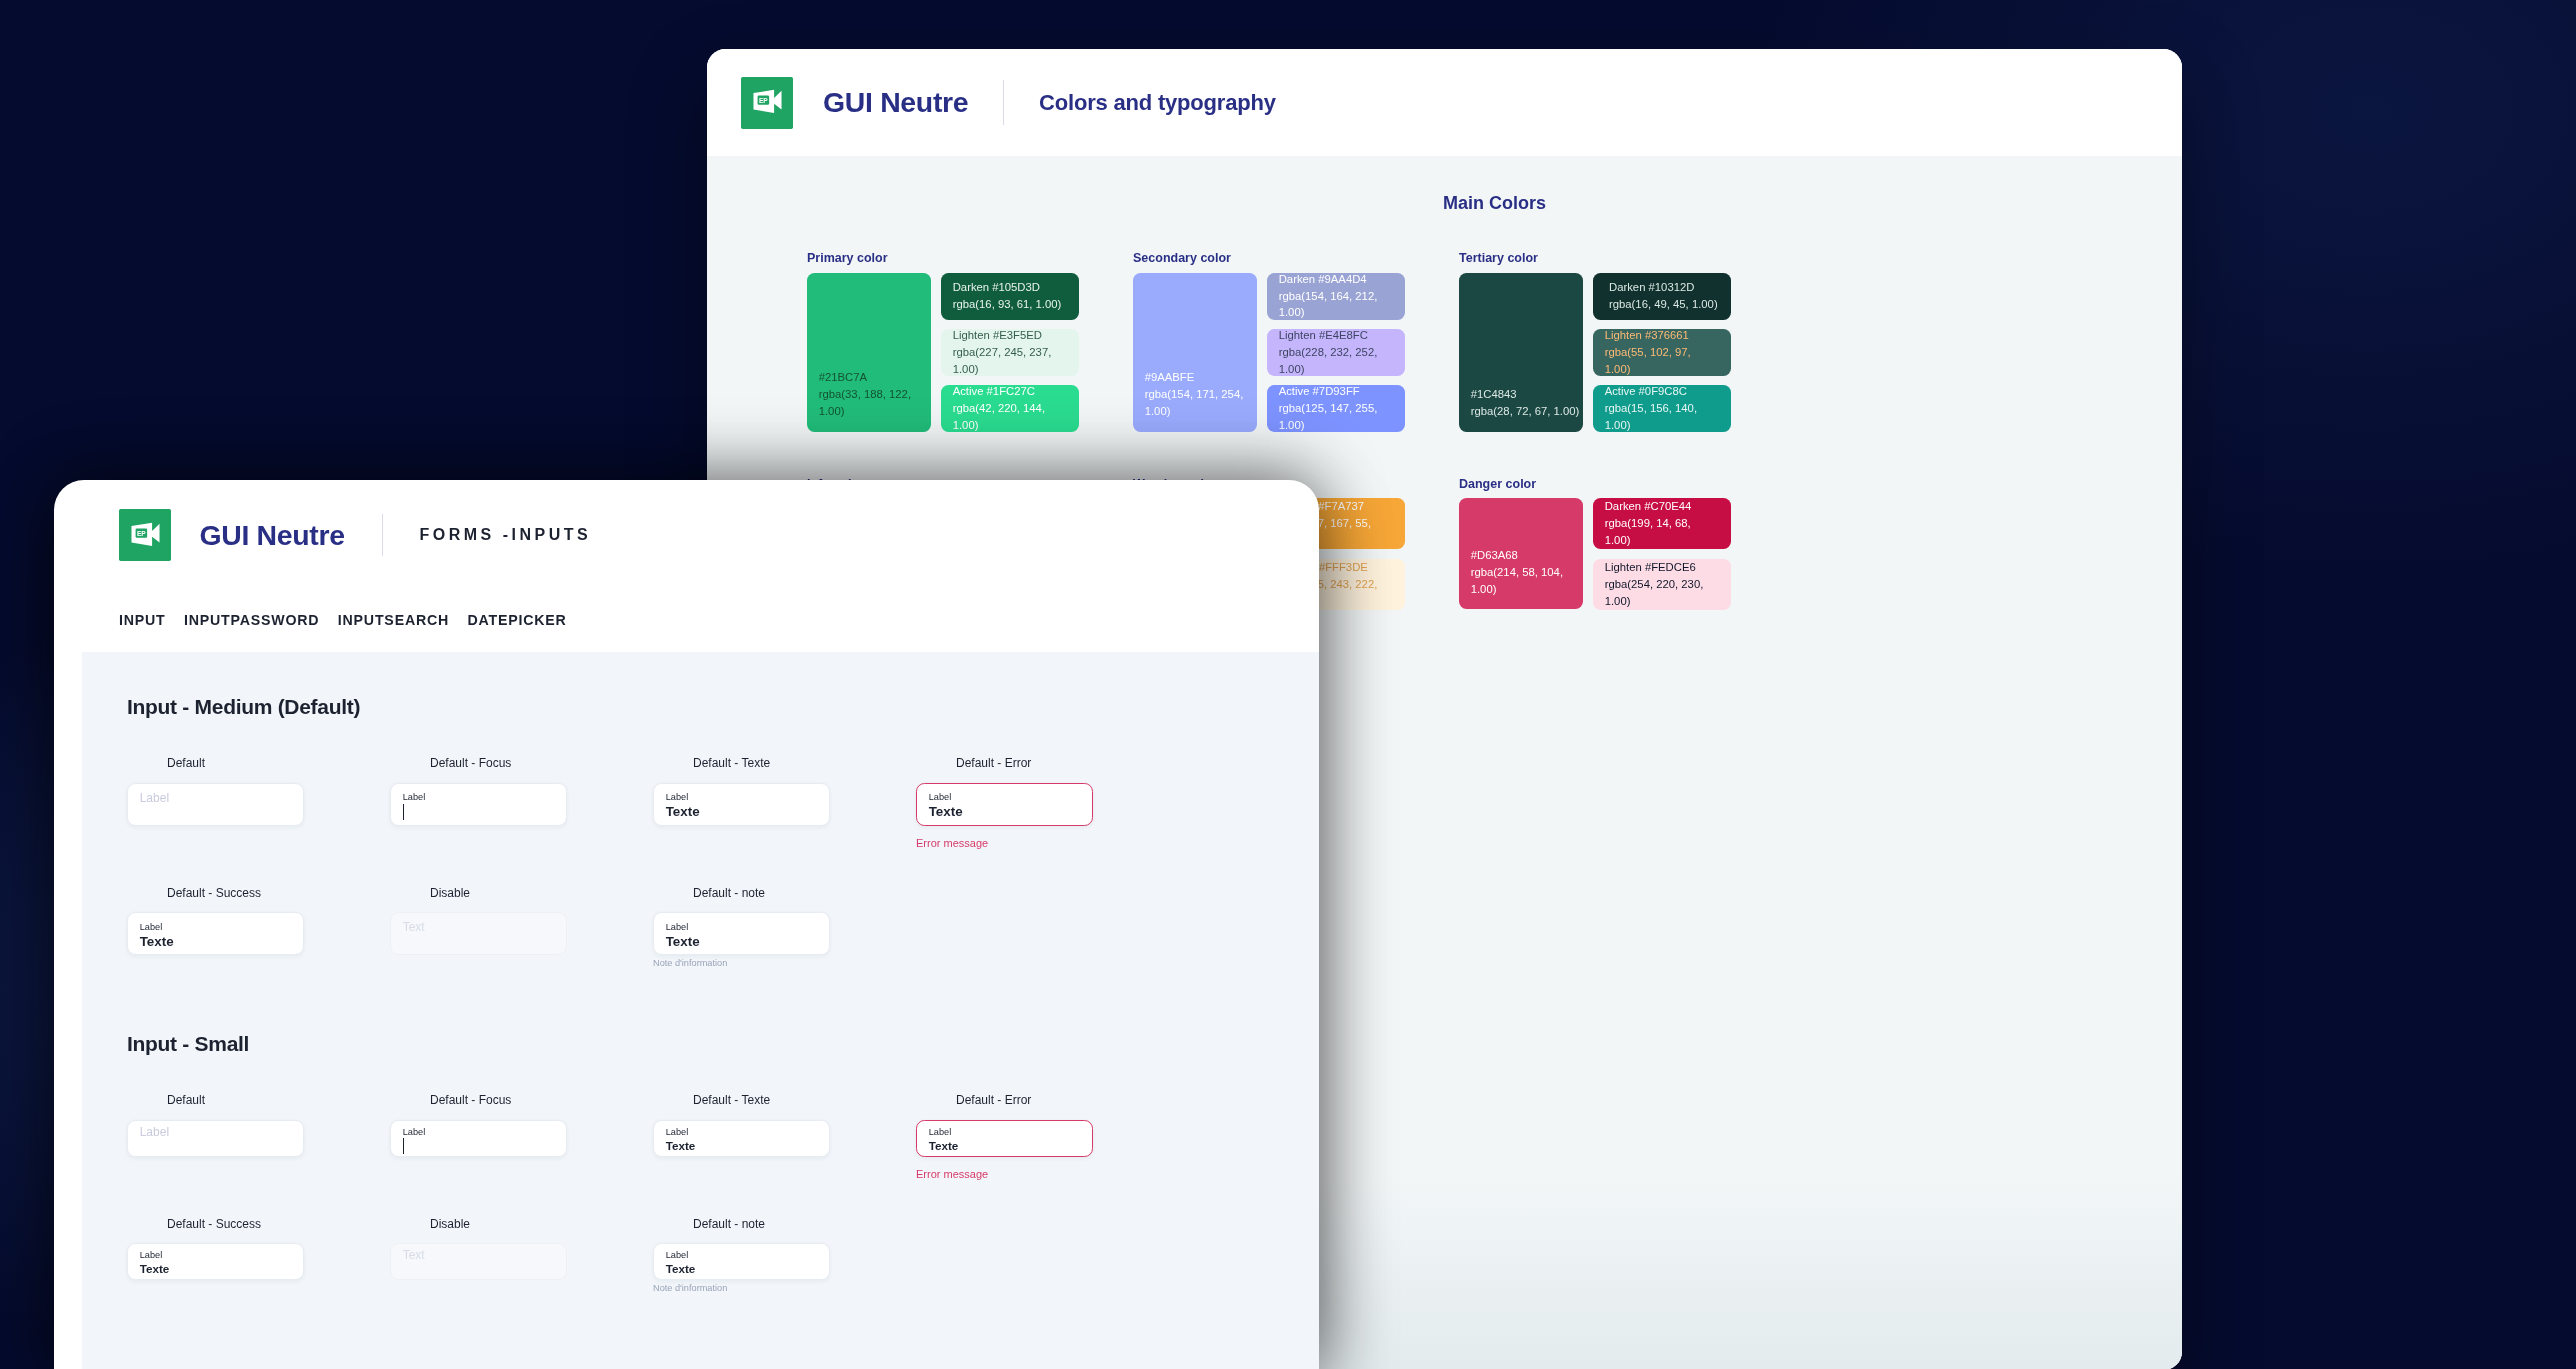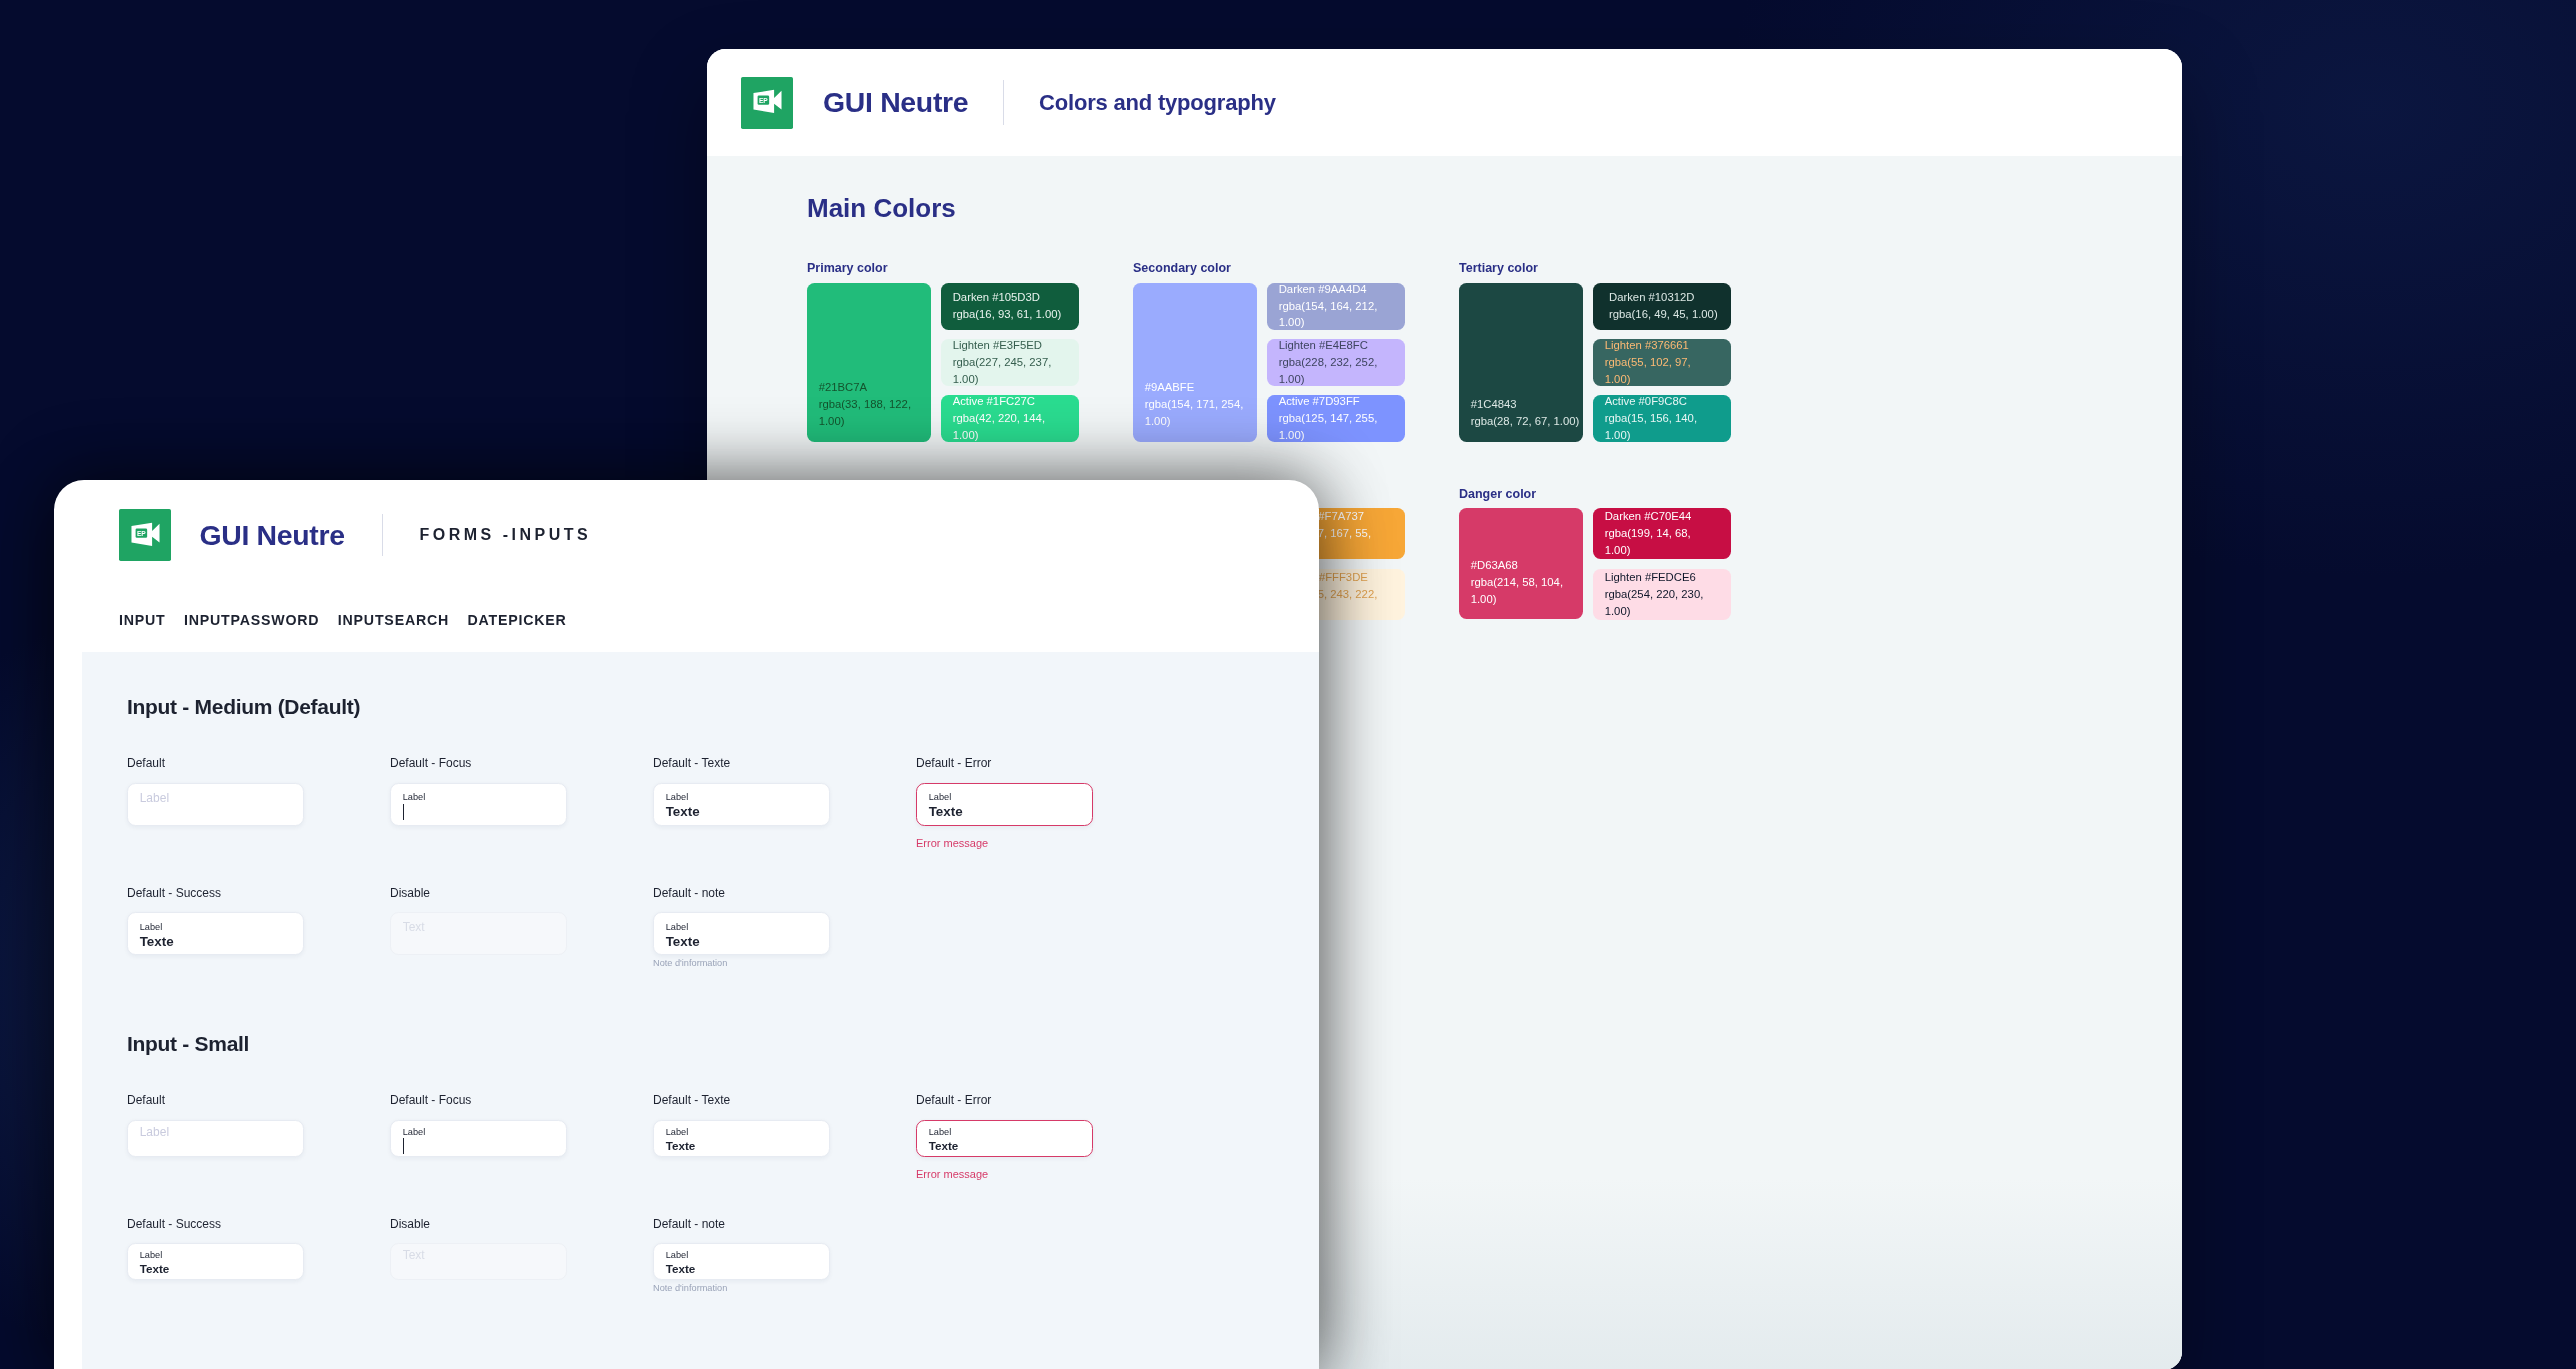--- a/index.html
+++ b/index.html
@@ -41,21 +41,21 @@
 
   .cb-body{
     position:absolute; left:0; right:0; top:107px; bottom:0;
     background:#F2F6F7; padding:37px 0 0 100px;
   }
   .cb-body::after{
     content:""; position:absolute; left:0; right:0; bottom:0; height:192px;
     background:linear-gradient(to bottom, rgba(242,246,247,0), rgba(225,233,236,.85));
     pointer-events:none;
   }
-  .main-colors-title{ font-size:26px; font-weight:700; color:#2A2F86; margin-bottom:37px; }
+  .main-colors-title{ font-size:18px; font-weight:700; color:#2A2F86; margin-bottom:37px;text-align:center; }
 
   .swatch-row{ display:flex; gap:0; }
   .swatch-group{ width:326px; }
   .group-label{ font-size:12.5px; font-weight:700; color:#2A2F86; margin-bottom:7.5px; }
   .group-grid{ display:flex; gap:10px; }
   .big-swatch{
     width:124px; border-radius:7.5px; position:relative;
     display:flex; flex-direction:column; justify-content:flex-end;
     padding:0 0 11.7px 11.7px;
   }
@@ -95,21 +95,21 @@
   .cf-tabs{ display:flex; gap:18.4px; padding:0 0 0 65px; height:60px; align-items:center; }
   .cf-tab{ font-size:14.2px; font-weight:700; color:#1D2230; letter-spacing:0.8px; cursor:pointer; }
 
   .cf-body{
     position:absolute; left:28px; right:0; top:172px; bottom:0;
     background:#F2F6FA; padding:43px 0 0 45px;
   }
   .sec-title{ font-size:21px; font-weight:700; color:#1D2230; letter-spacing:-0.3px; }
   .field-grid{ display:flex; }
   .field-col{ width:263px; }
-  .field-lbl{ font-size:12px; color:#1D2230; margin-bottom:12.5px; }
+  .field-lbl{ font-size:12px; color:#1D2230; margin-bottom:12.5px;margin-left:40px; }
 
   .inp{
     background:#fff; border:0.8px solid #E7EBF2; border-radius:8.4px;
     box-shadow:0 1.7px 4.2px rgba(20,35,80,.05);
     width:177px; position:relative;
   }
   .inp.med{ height:43px; }
   .inp.sml{ height:37px; }
   .inp-inner{ padding:7.5px 11.7px; }
   .inp.sml .inp-inner{ padding:5px 11.7px; }

